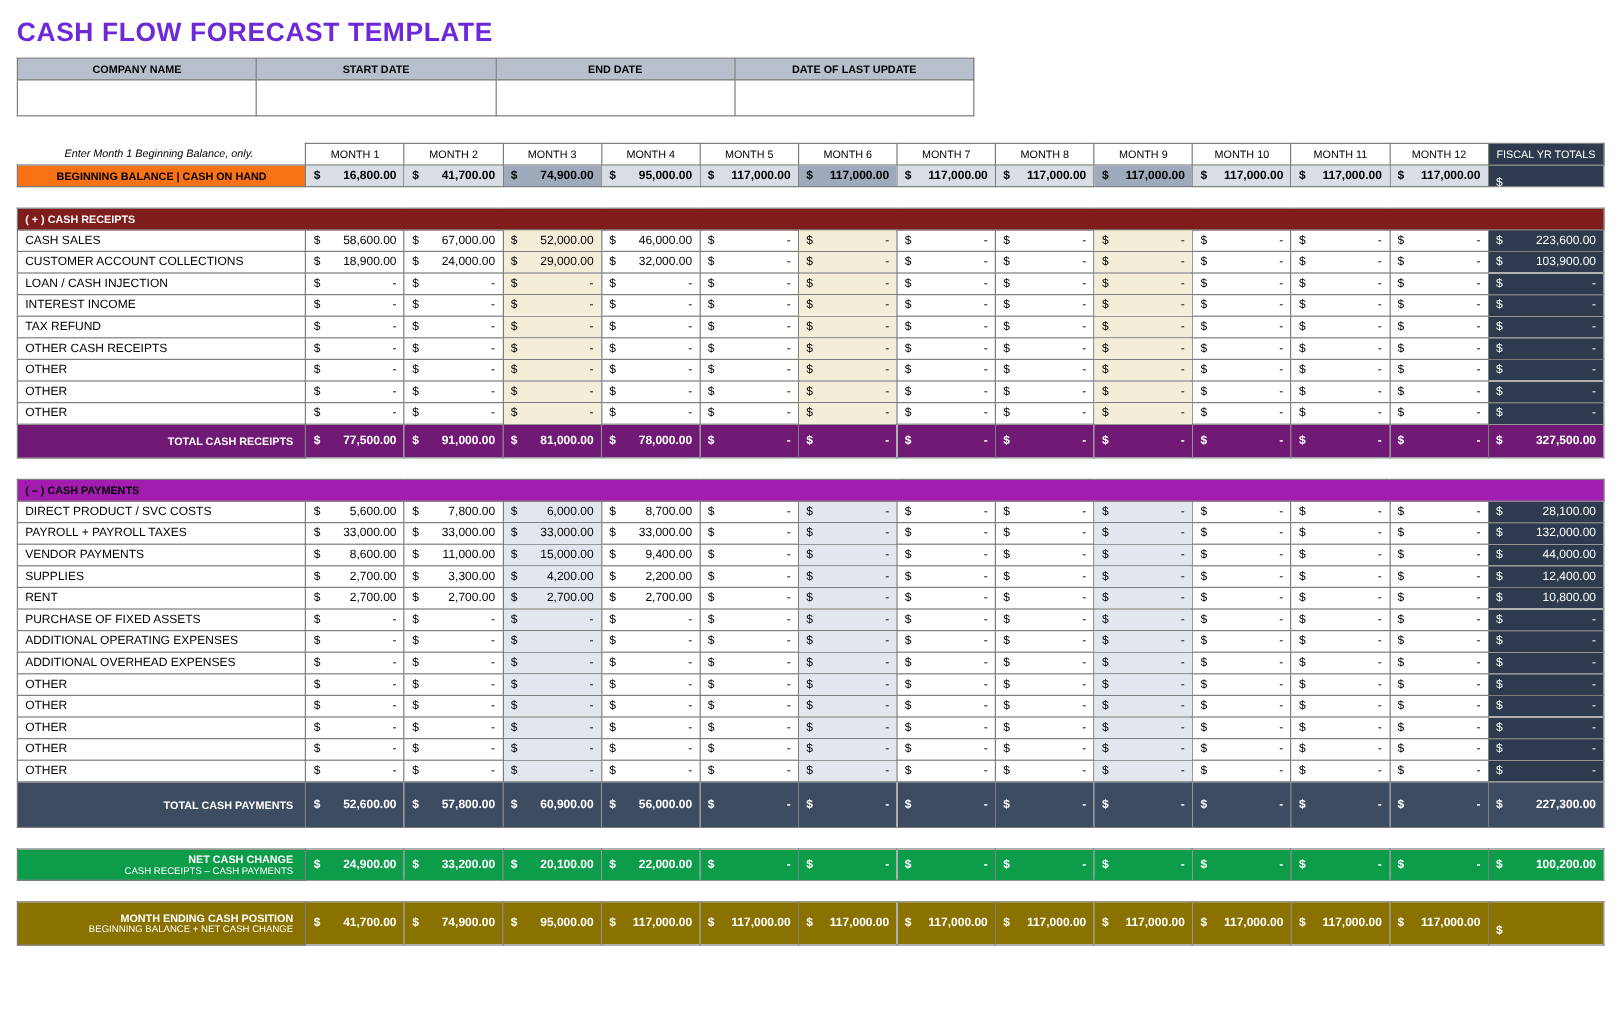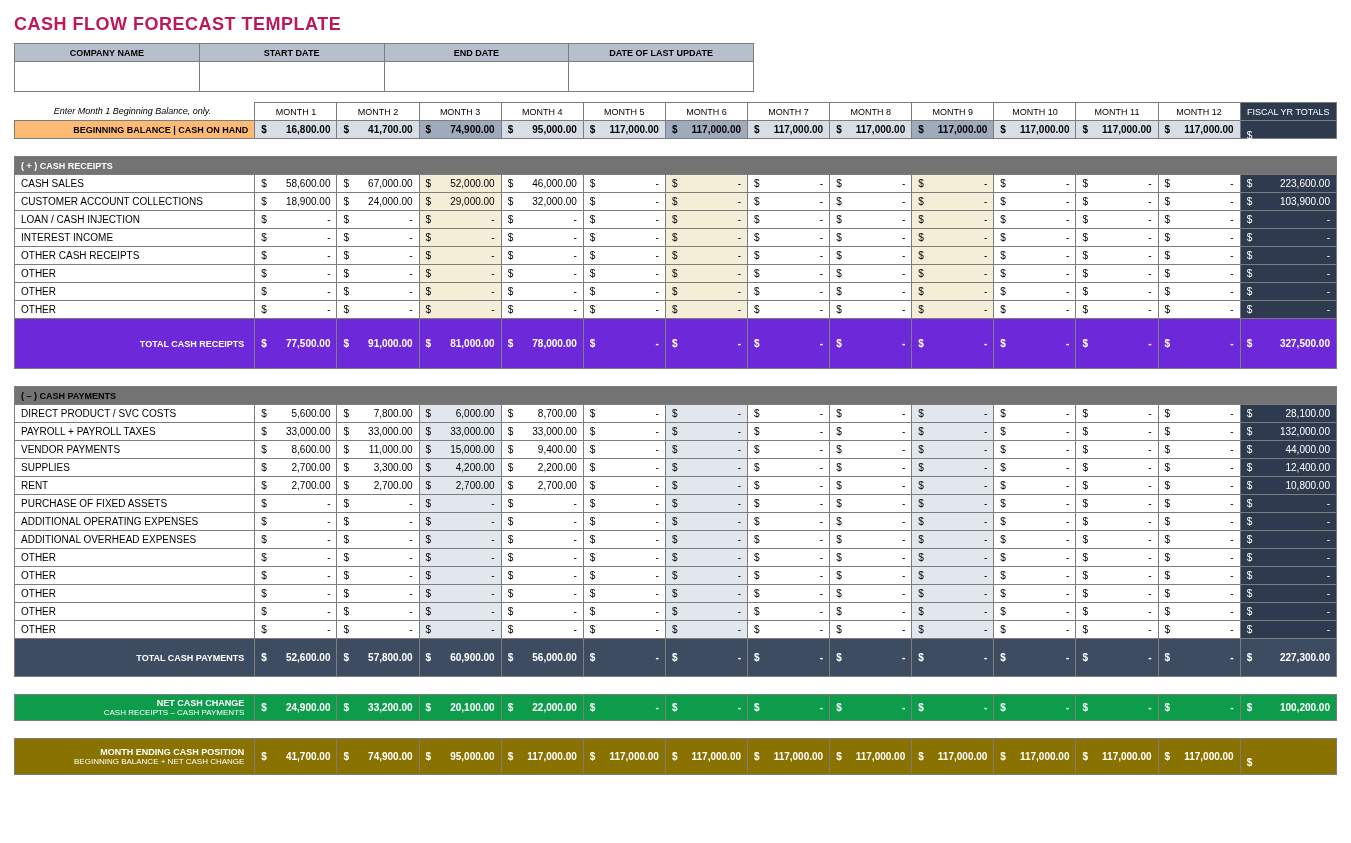--- a/index.html
+++ b/index.html
@@ -1,52 +1,52 @@
 <!DOCTYPE html>
 <html><head>
 <meta charset="utf-8">
 <style>
 *{box-sizing:border-box;margin:0;padding:0}
 body{font-family:Arial,Helvetica,sans-serif;font-size:10px;background:#fff;padding:14px;width:1351px}
-h1{font-family:"Arial Black",Arial,sans-serif;font-size:18px;font-weight:900;color:#be185d;letter-spacing:.5px;margin-bottom:8px}
+h1{font-family:"Arial Black",Arial,sans-serif;font-size:22px;font-weight:900;color:#6d28d9;letter-spacing:.5px;margin-bottom:8px}
 table{border-collapse:collapse;width:100%}
 td,th{border:1px solid #7d7d7d;padding:3px 6px;height:18px;vertical-align:middle;white-space:nowrap}
 
 
-.meta{width:740px;margin-bottom:10px}
+.meta{width:798px;margin-bottom:22px}
 .meta th{background:#b7bfcd;font-size:9px;font-weight:700;text-align:center;width:25%}
 .meta td{height:30px}
 
 
 .instr{font-style:italic;font-size:10px;border:none;padding-left:2px;text-align:left;width:240px}
 .mh th{background:#fff;font-size:9px;font-weight:400;text-align:center}
 .mh th.fy{background:#2e3b4e;color:#fff}
-.bb td.lbl{background:#fdba74;font-size:9px;font-weight:700;text-align:right}
+.bb td.lbl{background:#f97316;font-size:9px;font-weight:700;text-align:center}
 .bb td.v{background:#d8dde6;font-weight:700}
 .bb td.v.h{background:#9fabbd}
 .bb td.fy{background:#2e3b4e}
 
 
 .bar td{font-size:9px;font-weight:700;padding:2px 6px}
-.bar.rec td{background:#737373;color:#fff}
-.bar.pay td{background:#737373}
+.bar.rec td{background:#7f1d1d;color:#fff}
+.bar.pay td{background:#a21caf}
 
 
 .lab{width:240px;font-size:10px}
 .c{position:relative;text-align:right;font-size:10px;width:82px}
 .c::before{content:"$";position:absolute;left:6px}
 .c.h{background:#f4edd7}
 .c.g{background:#e2e6ed}
 .fy{background:#2e3b4e;color:#fff;width:96px}
 .fy::before{content:"$";position:absolute;left:6px}
 
 
 .tot td.lbl{text-align:right;font-size:9px;font-weight:700;color:#fff;padding-right:10px}
 .tot td.c{font-weight:700;color:#fff}
-.tot.rec td{background:#6d28d9;height:50px}
+.tot.rec td{background:#701a75;height:28px}
 .tot.pay td{background:#3e4c62;height:38px}
 .tot.net td{background:#0c9c4a;height:25px}
 .tot.end td{background:#8a7200;height:36px}
 .tot.net .lbl span,.tot.end .lbl span{display:block;font-size:8px;font-weight:400}
 .gap{height:10px;border:none}
 .gap td{border:none}
 </style>
 </head>
 <body>
 
@@ -167,20 +167,36 @@
         <td class="c h">-</td>
         <td class="c">-</td>
         <td class="c">-</td>
         <td class="c h">-</td>
         <td class="c">-</td>
         <td class="c">-</td>
         <td class="c">-</td>
         <td class="c fy">-</td>
       </tr>
       <tr>
+        <td class="lab">TAX REFUND</td>
+        <td class="c">-</td>
+        <td class="c">-</td>
+        <td class="c h">-</td>
+        <td class="c">-</td>
+        <td class="c">-</td>
+        <td class="c h">-</td>
+        <td class="c">-</td>
+        <td class="c">-</td>
+        <td class="c h">-</td>
+        <td class="c">-</td>
+        <td class="c">-</td>
+        <td class="c">-</td>
+        <td class="c fy">-</td>
+      </tr>
+      <tr>
         <td class="lab">OTHER CASH RECEIPTS</td>
         <td class="c">-</td>
         <td class="c">-</td>
         <td class="c h">-</td>
         <td class="c">-</td>
         <td class="c">-</td>
         <td class="c h">-</td>
         <td class="c">-</td>
         <td class="c">-</td>
         <td class="c h">-</td>

